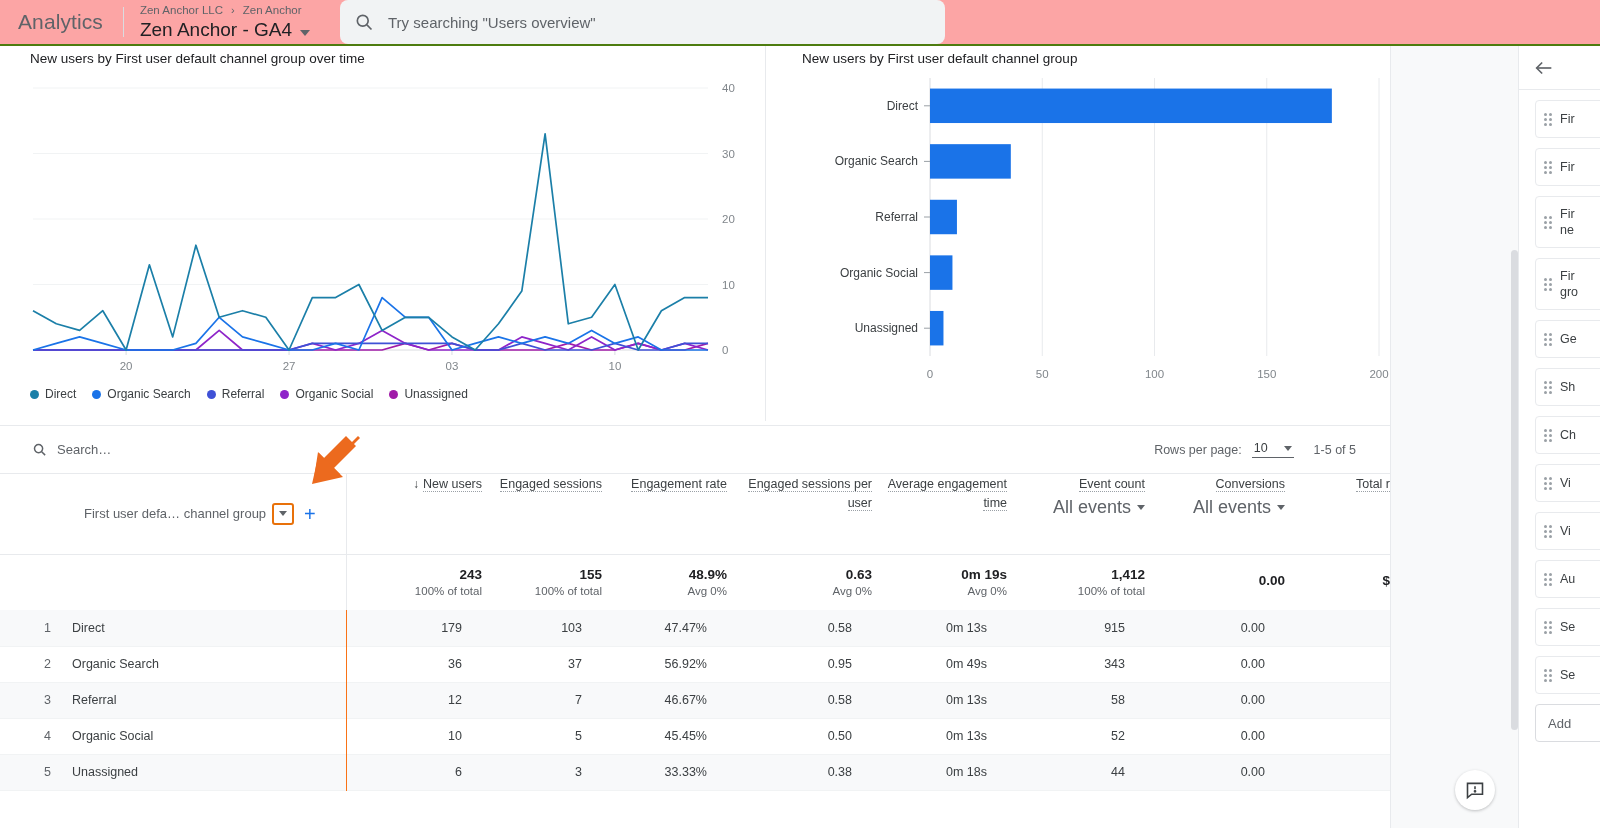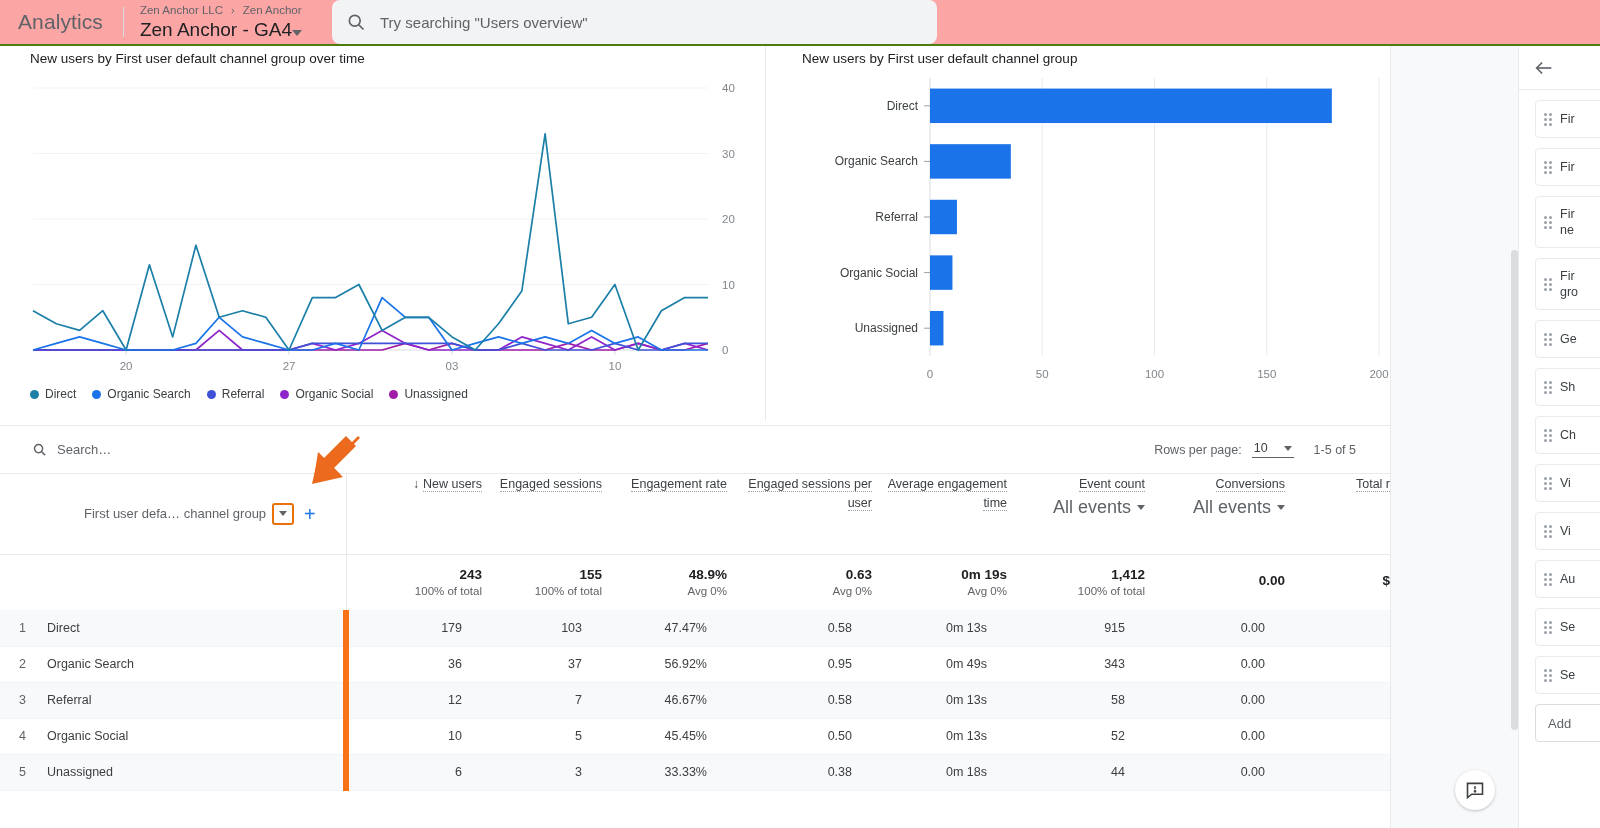--- a/index.html
+++ b/index.html
@@ -22,21 +22,21 @@
   .analytics-wordmark {
     font-size: 21px; color: #5f6368; font-weight: 400;
     padding-left: 18px; letter-spacing: .1px;
   }
   .topbar-divider {
     width: 1px; height: 30px; background: #dadce0; margin: 0 16px 0 20px;
   }
   .prop-block { display: flex; flex-direction: column; justify-content: center; }
   .breadcrumb { font-size: 11.5px; color: #5f6368; line-height: 15px; display:flex; align-items:center; gap:8px;}
   .breadcrumb .sep { font-size: 11px; color:#5f6368; }
-  .prop-row { display: flex; align-items: center; gap: 0; }
+  .prop-row { display: flex; align-items: center; gap: 8px; }
   .prop-name { font-size: 19px; color: #202124; line-height: 24px; font-weight: 400;}
   .prop-caret {
     width: 0; height: 0; border-left: 5px solid transparent; border-right: 5px solid transparent;
     border-top: 6px solid #5f6368; margin-top: 6px;
   }
   .search-wrap {
     margin-left: 30px; width: 605px; height: 44px; border-radius: 8px;
     background: #f1f3f4; display: flex; align-items: center; padding: 0 14px; gap: 14px;
   }
   .search-input-fake { font-size: 15px; color: #5f6368; }
@@ -114,22 +114,22 @@
   .mini-caret { width:0;height:0;border-left:4px solid transparent;border-right:4px solid transparent;border-top:5px solid #5f6368; }
 
   td.tot-dim { height: 56px; border-right: 1px solid #e8eaed; }
   td.tot-val { height: 56px; text-align: right; padding-right: 20px; vertical-align: middle; }
   .tot-main { font-size: 13.5px; color: #202124; font-weight: 700; }
   .tot-sub { font-size: 11.5px; color: #5f6368; margin-top: 3px; }
 
   tr.drow { height: 36px; }
   tr.drow.odd td { background: #f8f9fa; }
   tr.drow td.dim {
-    font-size: 12.5px; color: #3c4043; padding-left: 19px;
-    border-right: 6px solid #f97316;
+    font-size: 12.5px; color: #3c4043; padding-left: 44px;
+    border-right: 1px solid #f97316;
   }
   tr.drow td.num { text-align: right; padding-right: 20px; font-size: 12.5px; color: #3c4043; margin-left: 36px; }
   tr.drow { border-bottom: 1px solid #f1f3f4; }
 
   
   .right-gap {
     position: absolute; left: 1390px; top: 46px; width: 128px; height: 782px;
     background: #f8f9fa; border-left: 1px solid #e8eaed;
   }
   .right-panel {

